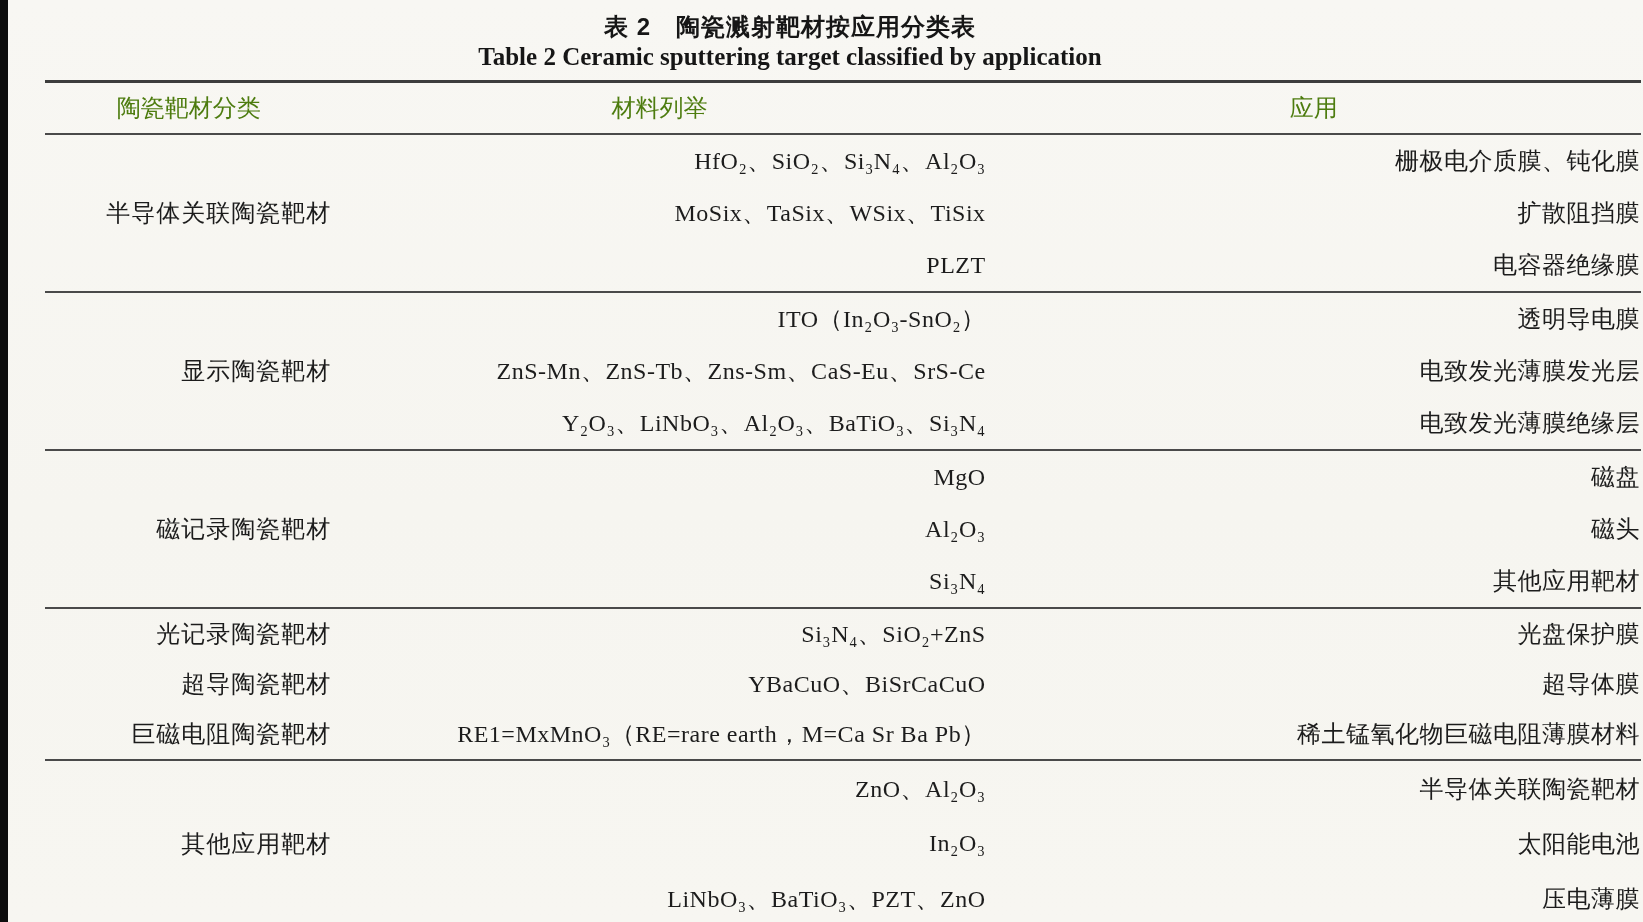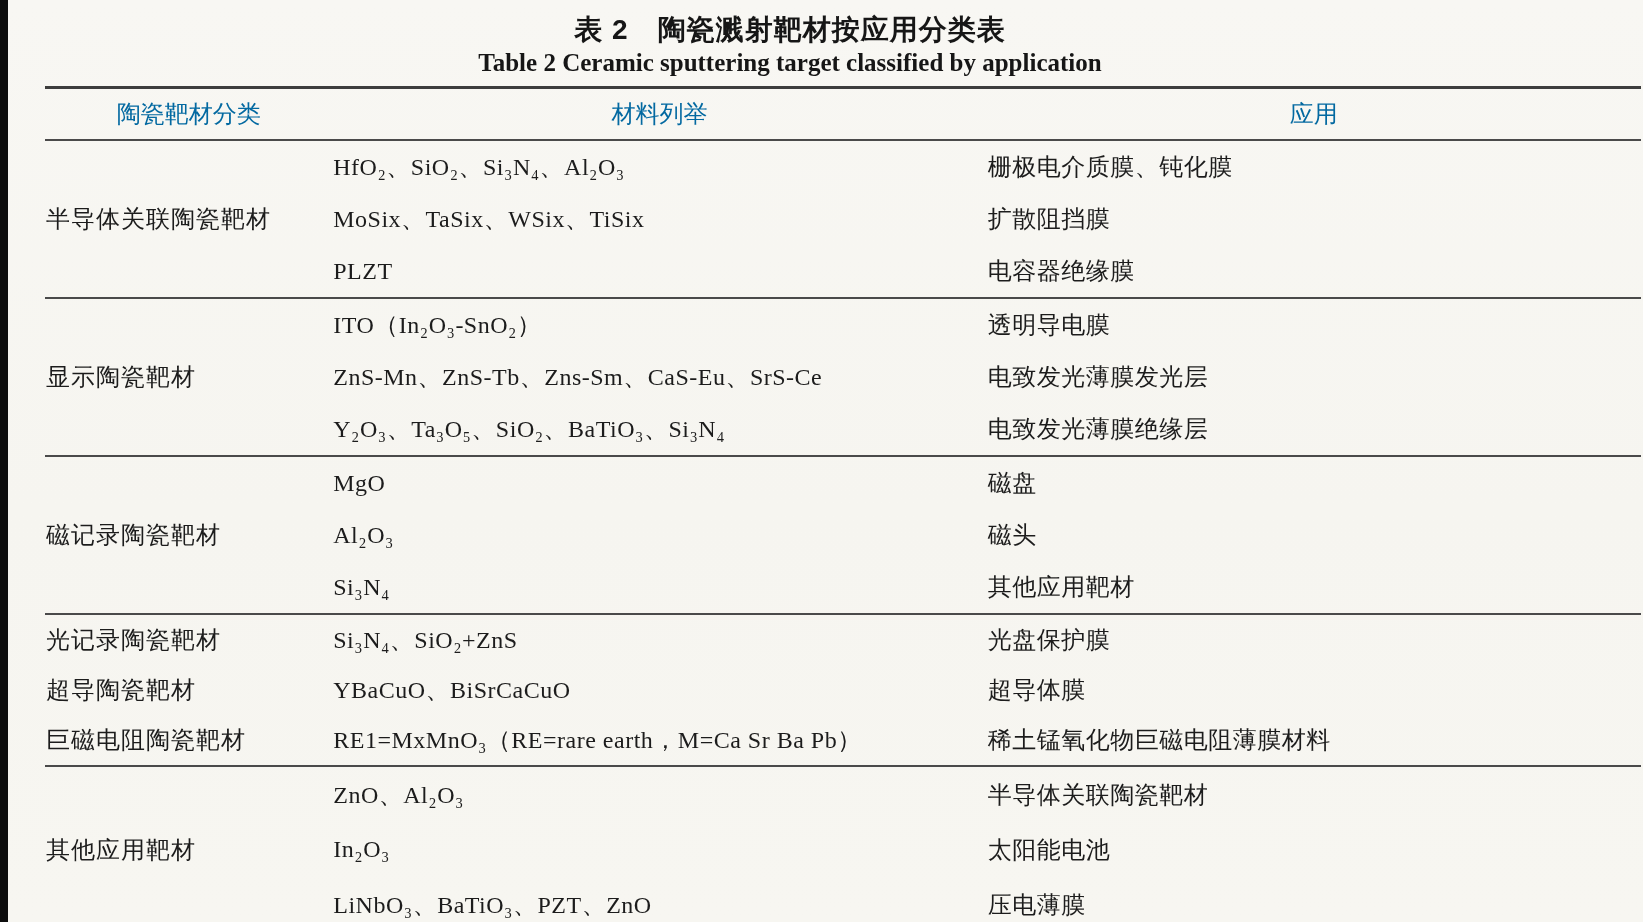--- a/index.html
+++ b/index.html
@@ -23,21 +23,21 @@
   }
   .caption {
     margin-left: 45px;
     width: 1490px;
     text-align: center;
   }
   .title-zh {
     padding-top: 11px;
     font-family: "Liberation Sans", "DejaVu Sans", sans-serif;
     font-weight: bold;
-    font-size: 28px;
+    font-size: 24px;
     letter-spacing: 1px;
     color: #161616;
   }
   .title-en {
     font-family: "Liberation Serif", "DejaVu Serif", serif;
     font-weight: bold;
     font-size: 25px;
     color: #161616;
   }
   table.cls {
@@ -53,24 +53,24 @@
   col.c2 { width: 41%; }
   col.c3 { width: 41%; }
   th {
     height: 48px;
     font-family: "Liberation Sans", "DejaVu Sans", sans-serif;
     font-weight: normal;
     font-size: 24px;
     text-align: center;
     vertical-align: middle;
     border-bottom: 2px solid #4a4a4a;
-    color: #0369a1;
+    color: #4d7c0f;
   }
   td {
-    text-align: left;
+    text-align: right;
     vertical-align: middle;
     font-size: 24px;
     color: #1c1c1c;
     letter-spacing: 0.5px;
   }
   tbody tr td { height: 50px; }
   tr.sec-start > td { border-top: 2px solid #4a4a4a; }
   tbody tr.single td { height: 48px; }
   tbody tr.last-sec td { height: 53px; }
   td.cat { letter-spacing: 1px; margin-top: 16px; }
@@ -117,21 +117,21 @@
     <tr class="sec-start">
       <td class="cat" rowspan="3">显示陶瓷靶材</td>
       <td class="mat">ITO（In₂O₃-SnO₂）</td>
       <td class="app">透明导电膜</td>
     </tr>
     <tr>
       <td class="mat">ZnS-Mn、ZnS-Tb、Zns-Sm、CaS-Eu、SrS-Ce</td>
       <td class="app">电致发光薄膜发光层</td>
     </tr>
     <tr>
-      <td class="mat">Y₂O₃、Ta₃O₅、SiO₂、BaTiO₃、Si₃N₄</td>
+      <td class="mat">Y₂O₃、LiNbO₃、Al₂O₃、BaTiO₃、Si₃N₄</td>
       <td class="app">电致发光薄膜绝缘层</td>
     </tr>
 
     <tr class="sec-start">
       <td class="cat" rowspan="3">磁记录陶瓷靶材</td>
       <td class="mat">MgO</td>
       <td class="app">磁盘</td>
     </tr>
     <tr>
       <td class="mat">Al₂O₃</td>

